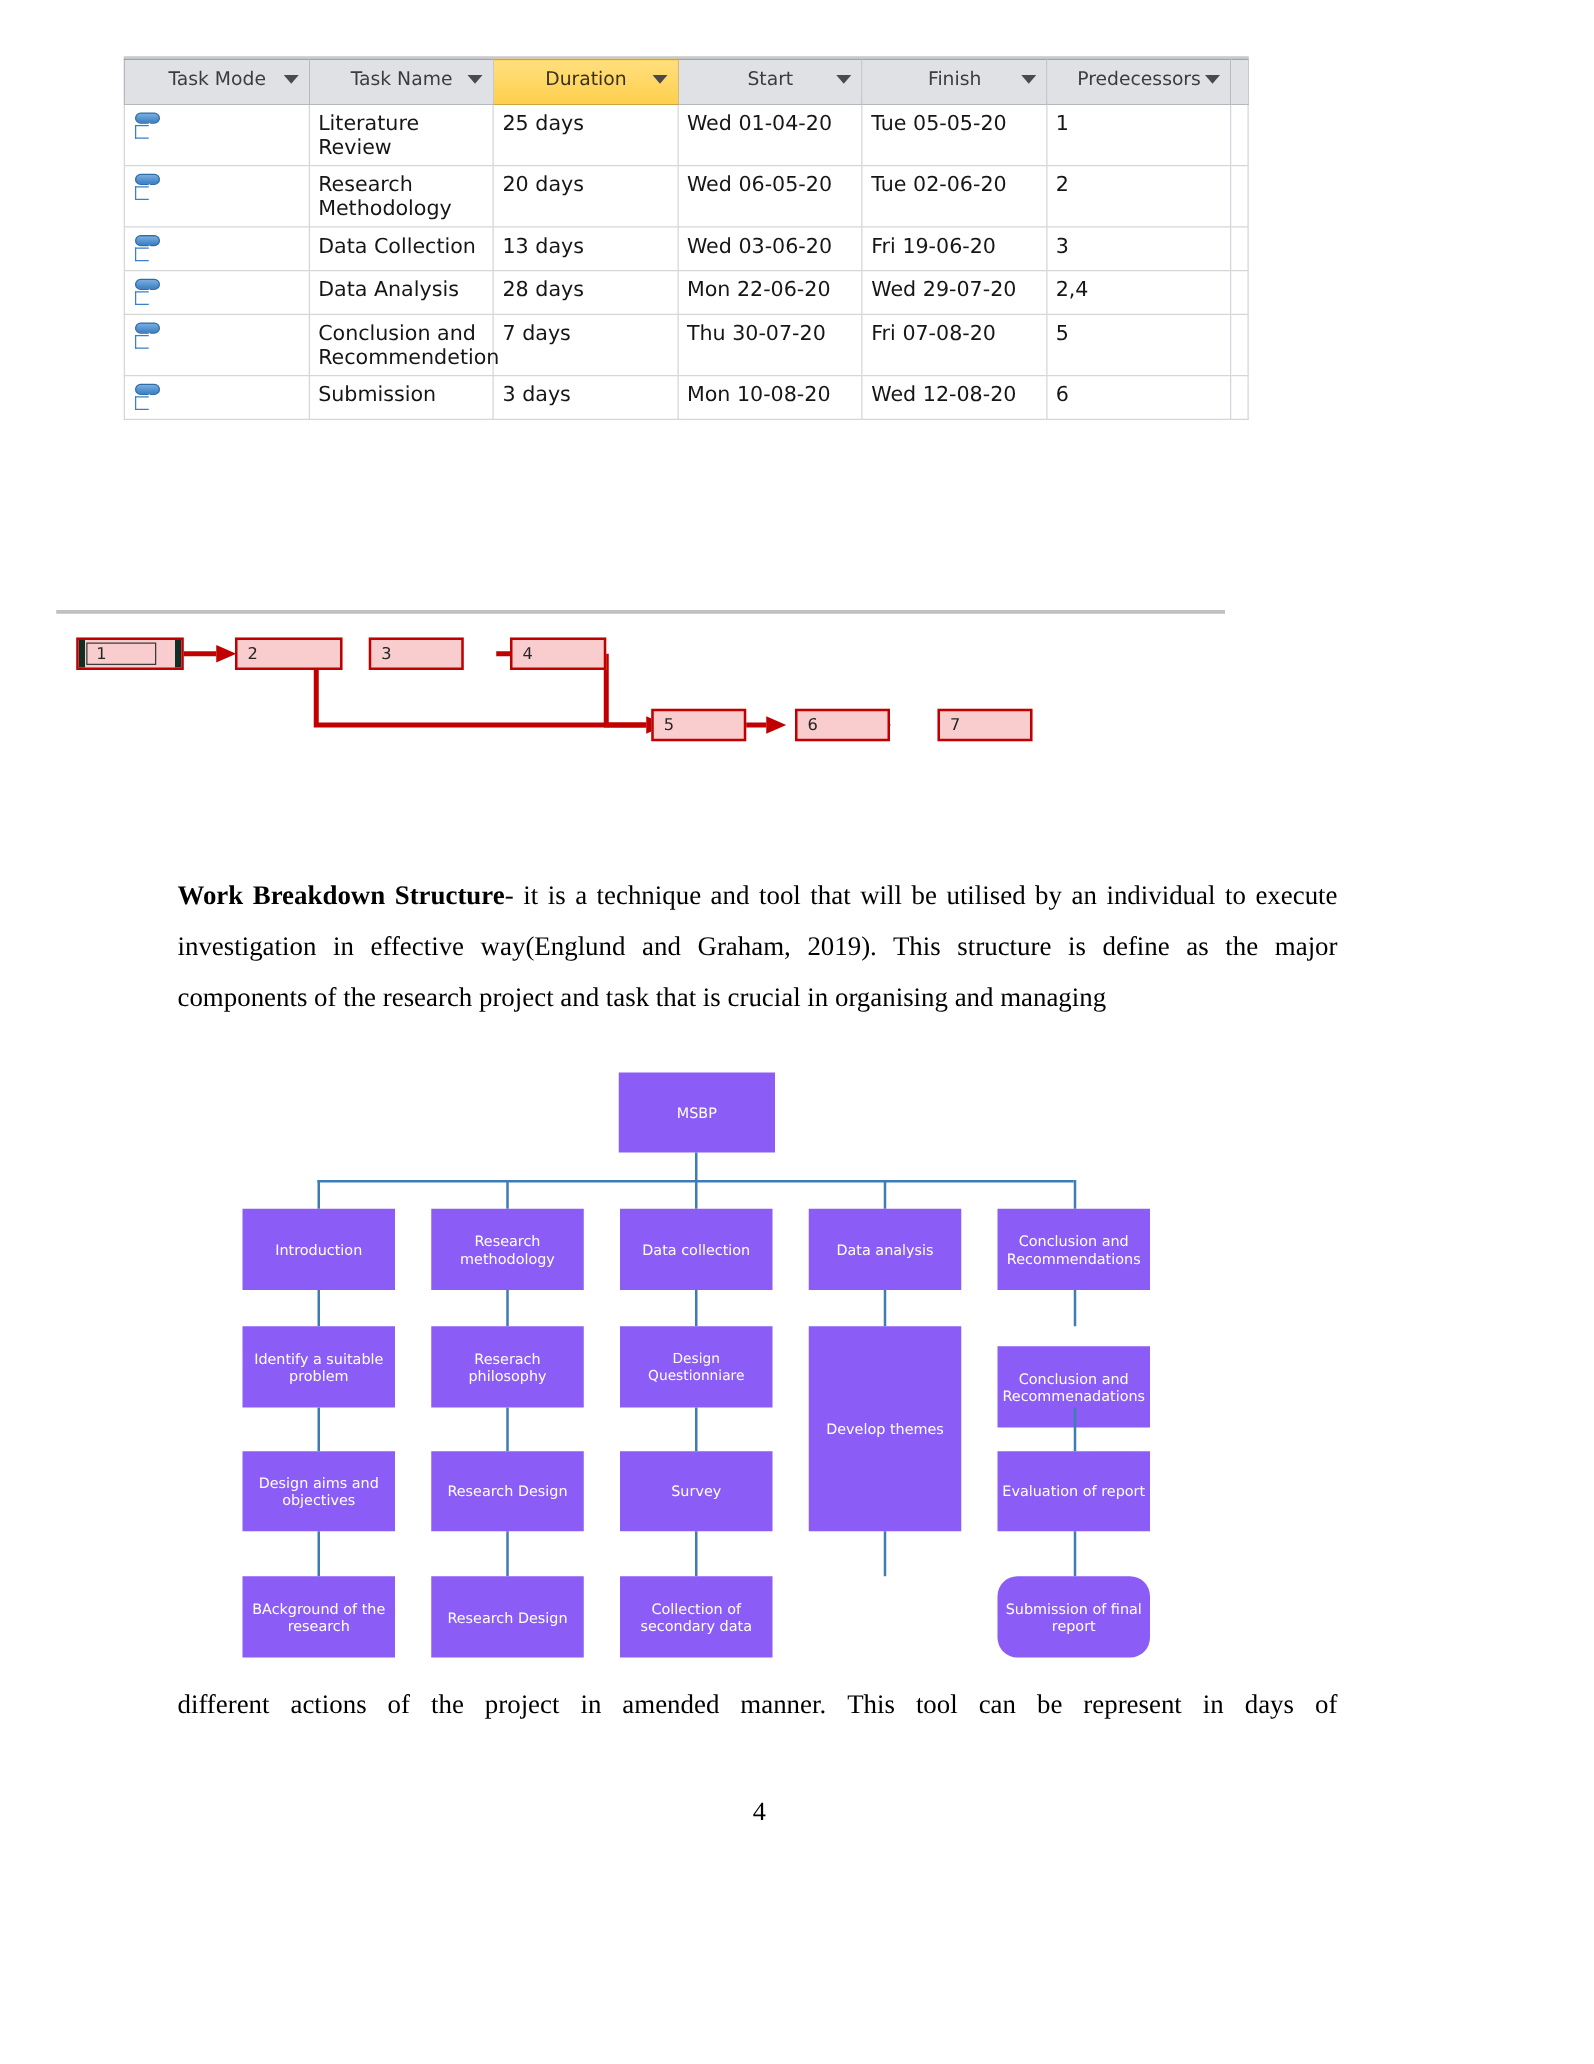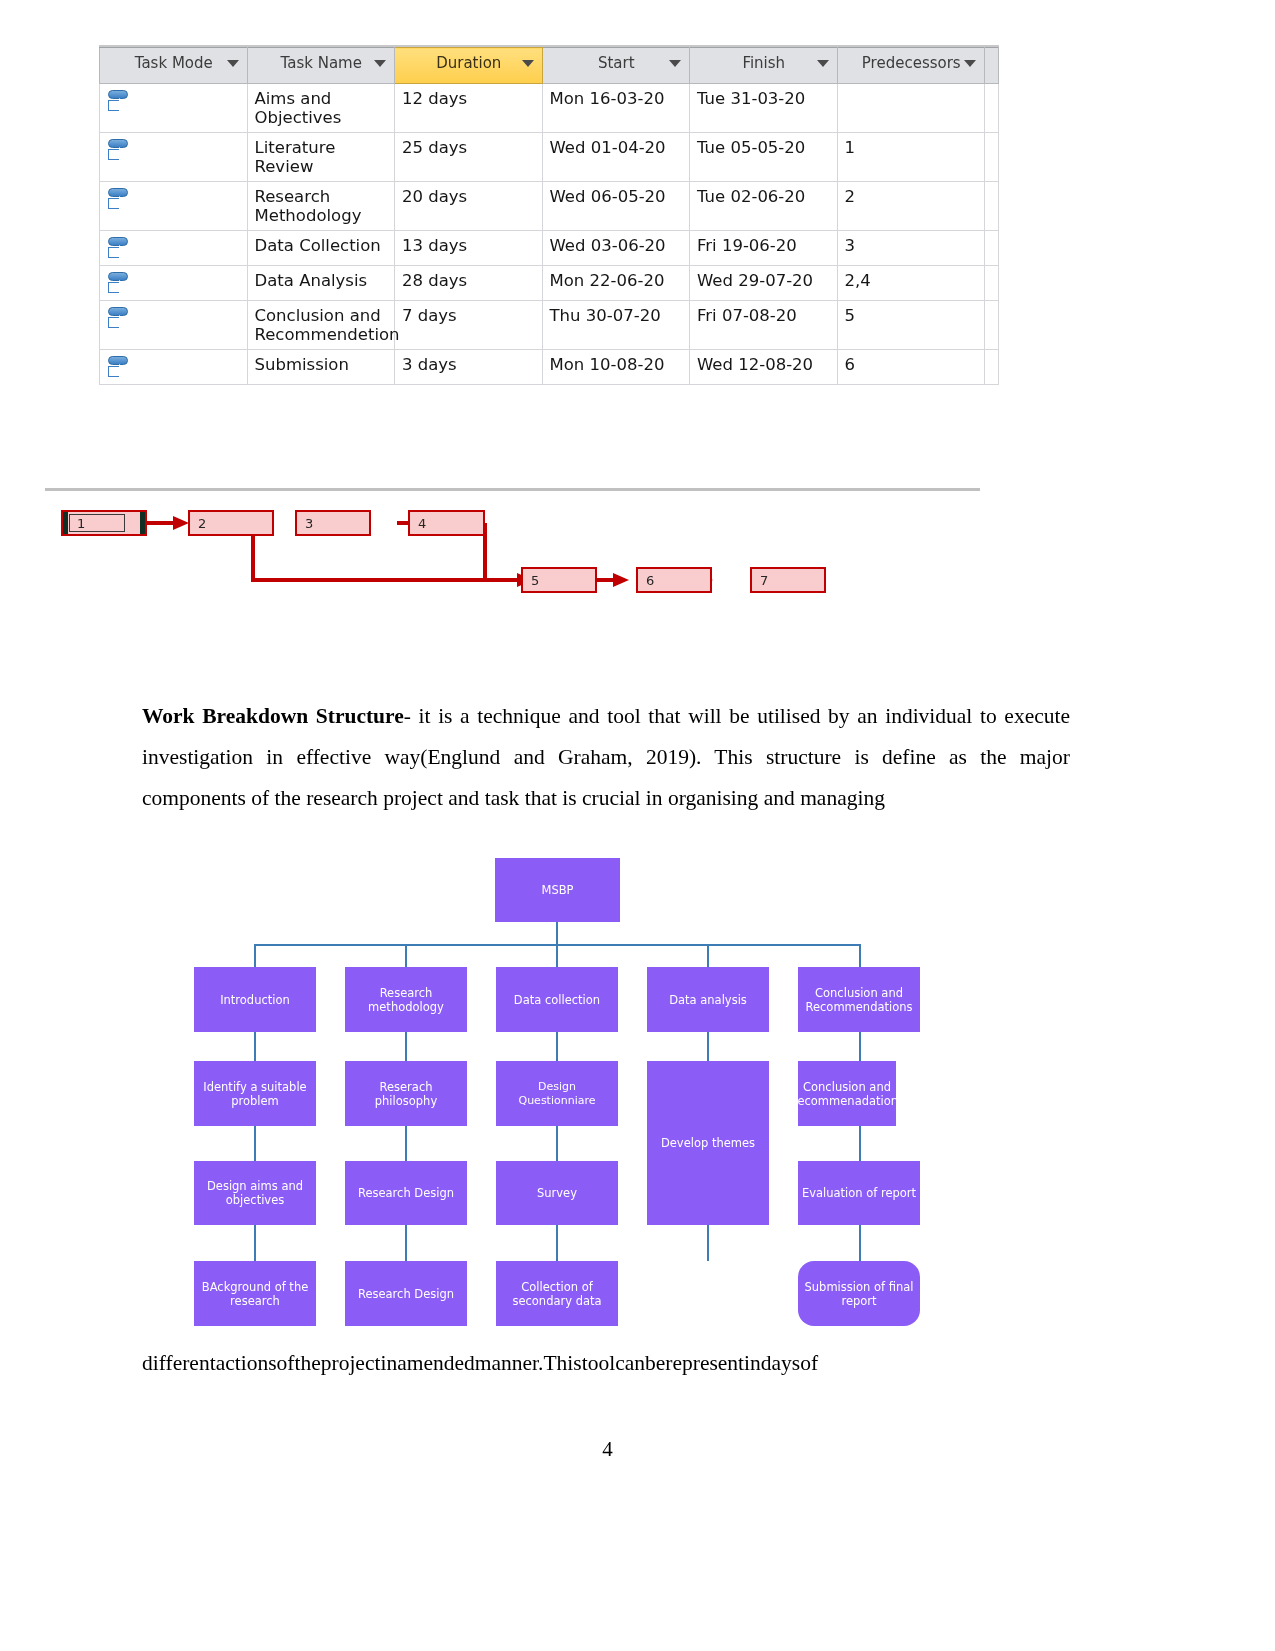--- a/index.html
+++ b/index.html
@@ -158,21 +158,21 @@
     position: absolute;
     left: 142px; top: 1345px;
     width: 928px;
     font-size: 21.5px;
     line-height: 36px;
     text-align: justify;
     color: #000;
   }
   .bottom-line .spread {
     display: flex;
-    justify-content: flex-start;
+    justify-content: space-between;
   }
 
   .page-number {
     position: absolute;
     left: 0; top: 1437px;
     width: 1215px;
     text-align: center;
     font-size: 21px;
     color: #000;
   }
@@ -235,34 +235,20 @@
           <span class="th-arrow"></span>
         </th>
         <th class="c-pred">
           <span>Predecessors</span>
           <span class="th-arrow"></span>
         </th>
         <th class="c-extra"></th>
       </tr>
     </thead>
     <tbody id="task-rows">
-        <tr>
-          <td class="c-mode">
-            <div class="mode-icon">
-              <div class="bar"></div>
-              <div class="arrow"></div>
-            </div>
-          </td>
-          <td class="c-name">Aims and Objectives</td>
-          <td class="c-dur">12 days</td>
-          <td class="c-start">Mon 16-03-20</td>
-          <td class="c-fin">Tue 31-03-20</td>
-          <td class="c-pred"></td>
-          <td class="c-extra"></td>
-        </tr>
         <tr>
           <td class="c-mode">
             <div class="mode-icon">
               <div class="bar"></div>
               <div class="arrow"></div>
             </div>
           </td>
           <td class="c-name">Literature Review</td>
           <td class="c-dur">25 days</td>
           <td class="c-start">Wed 01-04-20</td>
@@ -467,21 +453,21 @@
   <div class="wbs-line-v" style="left:517px; top:174px; height:29px;"></div>
   <div class="wbs-box" style="left:457px; top:203px; width:122px; height:164px;">
     <span>Develop themes</span>
     </div>
   <div class="wbs-line-v" style="left:517px; top:367px; height:36px;"></div>
 
   <div class="wbs-box" style="left:608px; top:109px; width:122px; height:65px;">
     <span>Conclusion and Recommendations</span>
     </div>
   <div class="wbs-line-v" style="left:669px; top:174px; height:29px;"></div>
-  <div class="wbs-box" style="left:608px; top:203px; width:98px; height:65px;">
+  <div class="wbs-box" style="left:608px; top:219px; width:122px; height:65px;">
     <span>Conclusion and Recommenadations</span>
     </div>
   <div class="wbs-line-v" style="left:669px; top:268px; height:35px;"></div>
   <div class="wbs-box" style="left:608px; top:303px; width:122px; height:64px;">
     <span>Evaluation of report</span>
     </div>
   <div class="wbs-line-v" style="left:669px; top:367px; height:36px;"></div>
   <div class="wbs-box" style="left:608px; top:403px; width:122px; height:65px;border-radius:16px;">
     <span>Submission of final report</span>
     </div>

